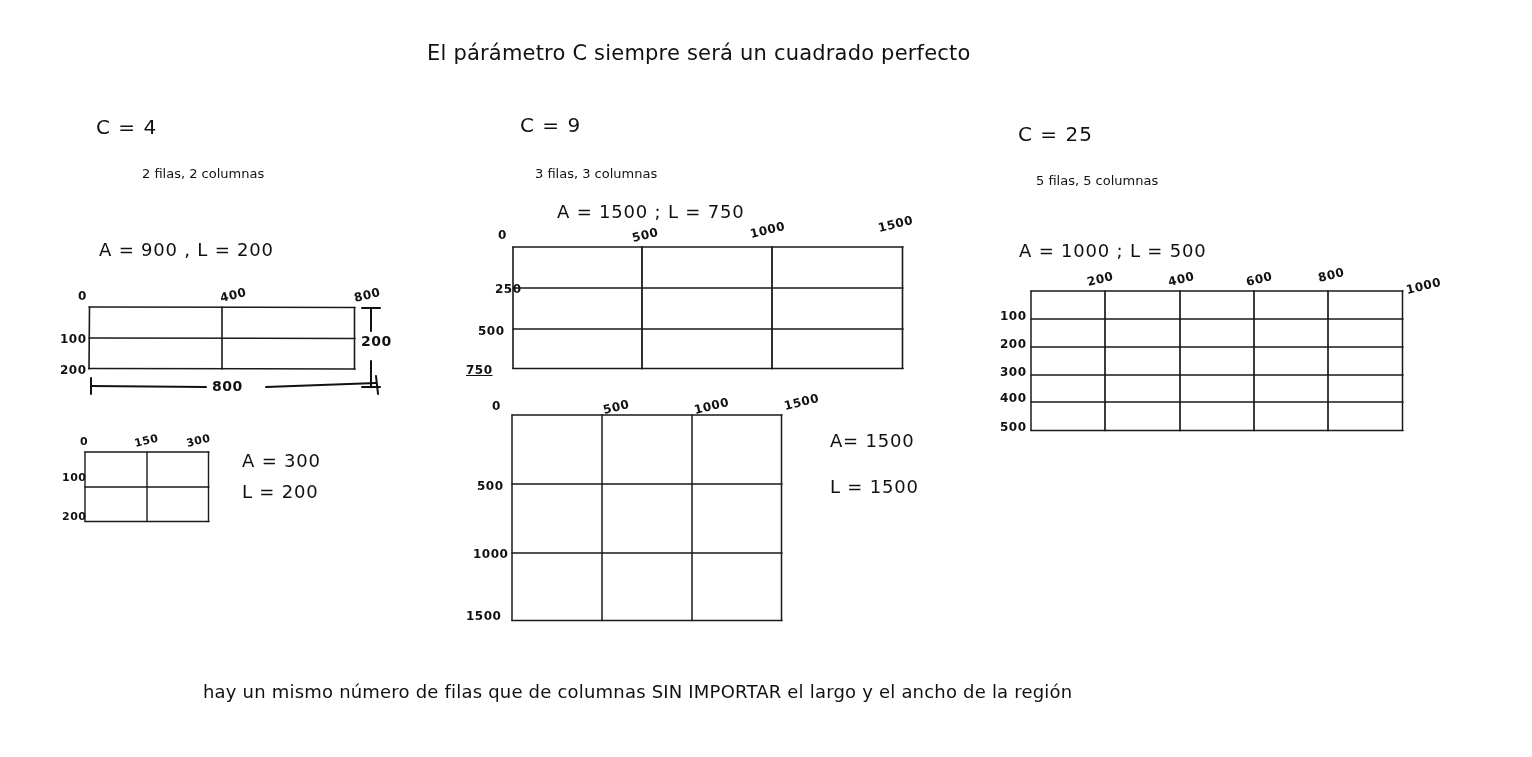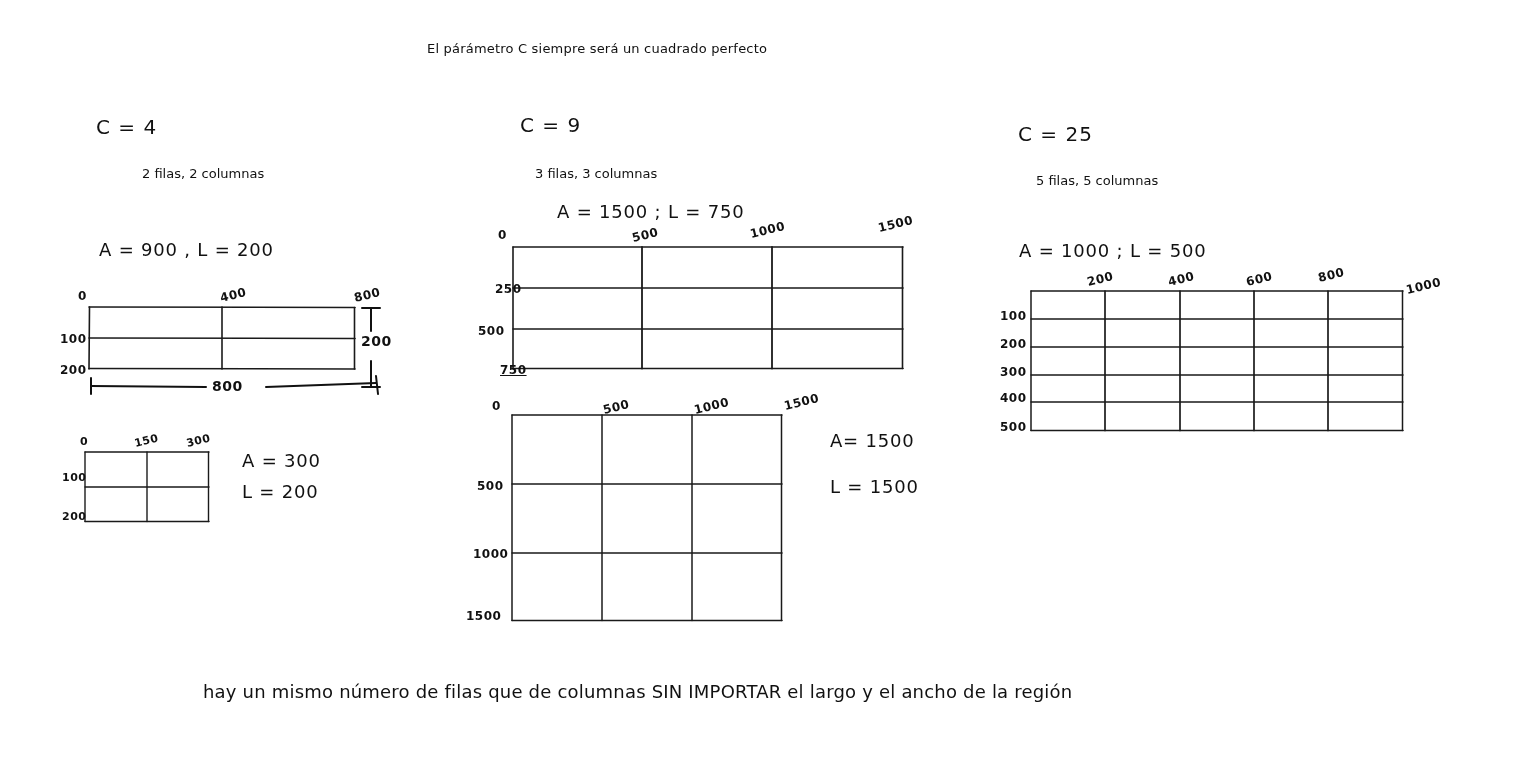--- a/index.html
+++ b/index.html
@@ -18,21 +18,21 @@
     overflow: hidden;
     background: #ffffff;
   }
   .abs { position: absolute; }
   .txt {
     white-space: nowrap;
     color: #111;
     line-height: 1.05;
   }
   .title {
-    font-size: 13px;
+    font-size: 21px;
     letter-spacing: 0.2px;
     text-align: center;
   }
   .case-label {
     font-size: 20px;
     letter-spacing: 1px;
   }
   .sub-label {
     font-size: 13px;
     text-align: right;
@@ -148,21 +148,21 @@
       <line x1="260" y1="1" x2="260" y2="122.5" stroke-width="1.8"></line>
       <line x1="390.5" y1="1" x2="390.5" y2="122.5" stroke-width="1.6"></line>
     </svg>
   </div>
   <div class="abs txt tick" style="left:498px; top:229px;">0</div>
   <div class="abs txt tick rot" style="left:634px; top:232px;">500</div>
   <div class="abs txt tick rot" style="left:752px; top:228px;">1000</div>
   <div class="abs txt tick rot" style="left:880px; top:222px;">1500</div>
   <div class="abs txt tick" style="left:495px; top:283px;">250</div>
   <div class="abs txt tick" style="left:478px; top:325px;">500</div>
-  <div class="abs txt tick" style="left:500px; top:364px;text-decoration:underline;">750</div>
+  <div class="abs txt tick" style="left:466px; top:364px;text-decoration:underline;">750</div>
 
   <div class="abs" style="left:511px; top:414px;">
     <svg class="grid-svg" width="272" height="208" viewBox="0 0 272 208">
       <line x1="1" y1="1" x2="271" y2="1" stroke-width="1.5"></line>
       <line x1="1" y1="70" x2="271" y2="70" stroke-width="1.5"></line>
       <line x1="1" y1="139" x2="271" y2="139" stroke-width="1.5"></line>
       <line x1="1" y1="206.5" x2="271" y2="206.5" stroke-width="1.5"></line>
       <line x1="1" y1="1" x2="1" y2="206.5" stroke-width="1.5"></line>
       <line x1="91" y1="1" x2="91" y2="206.5" stroke-width="1.5"></line>
       <line x1="181" y1="1" x2="181" y2="206.5" stroke-width="1.5"></line>

